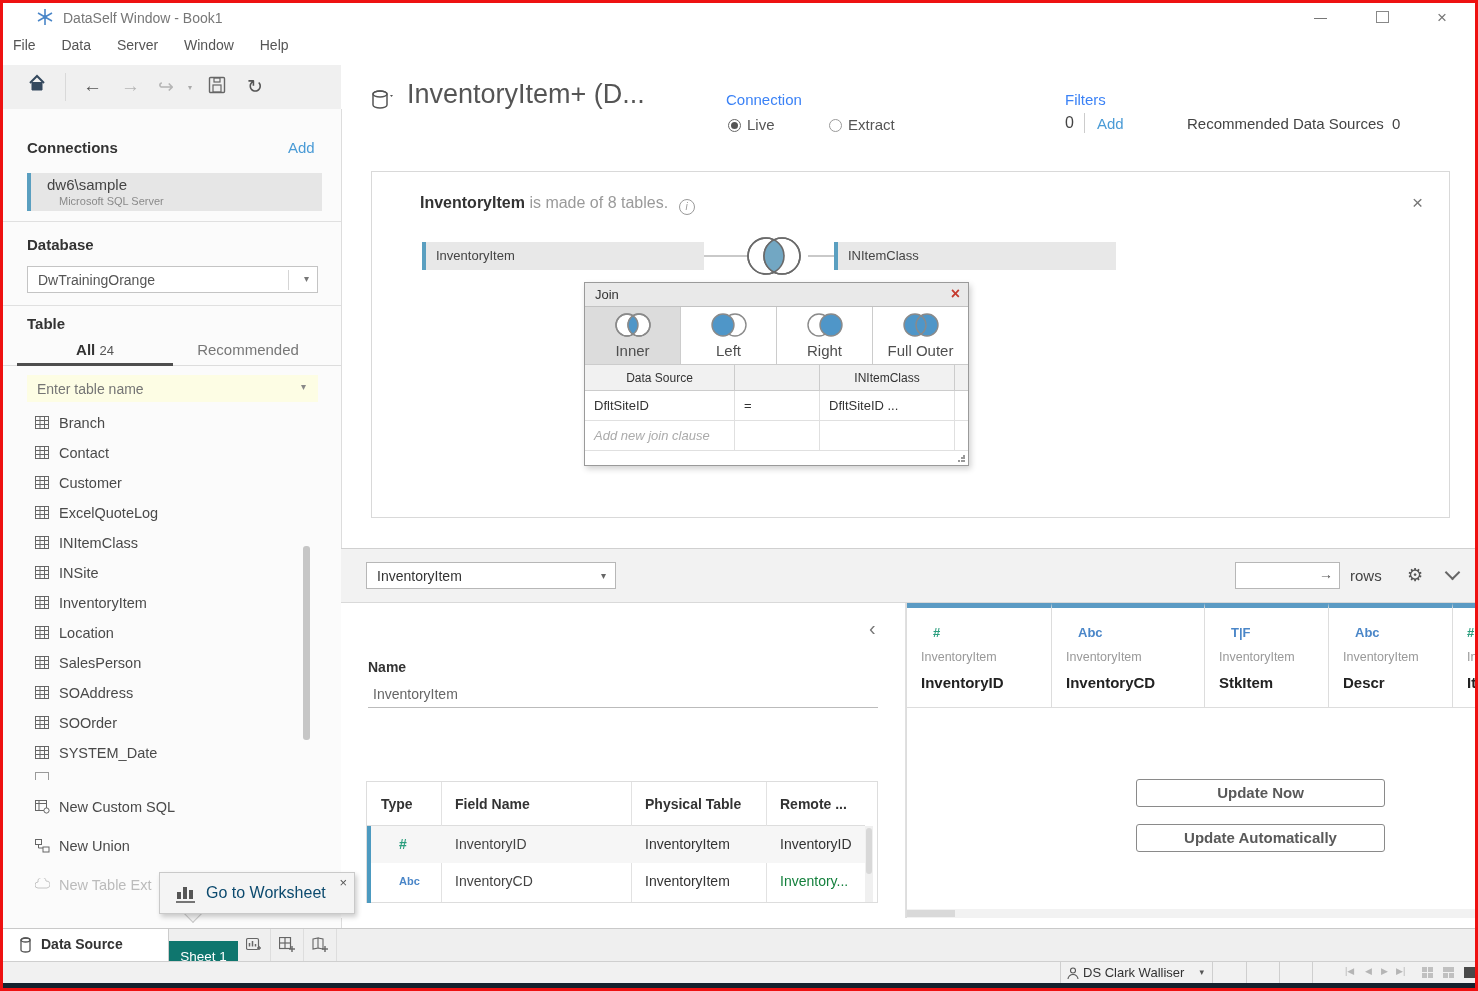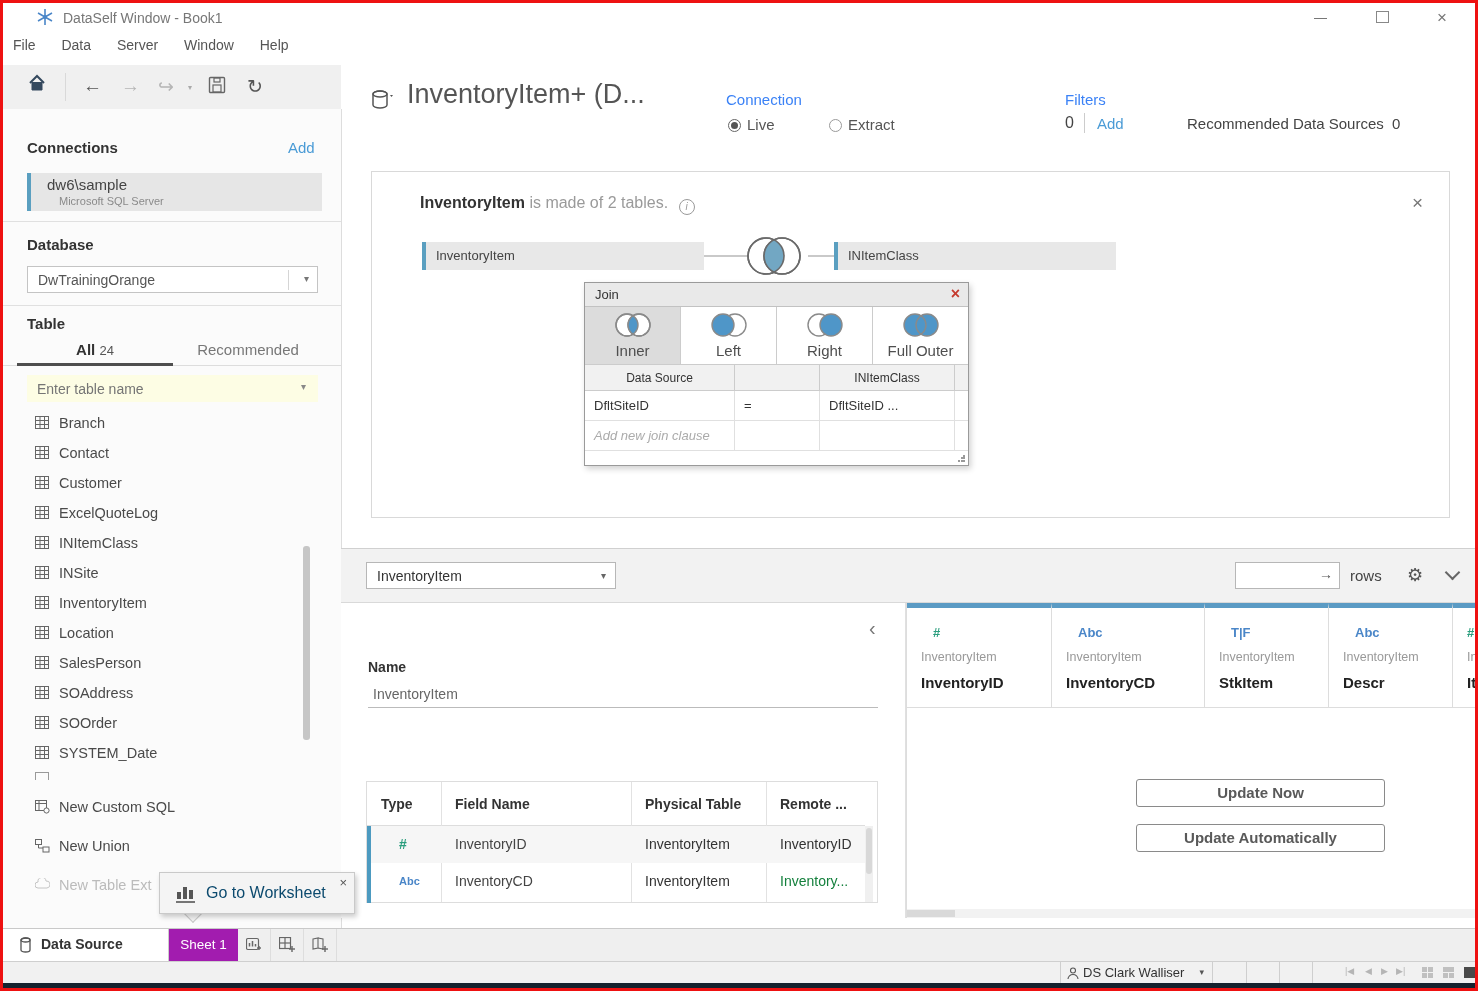--- a/index.html
+++ b/index.html
@@ -111,21 +111,21 @@
   .gtype{position:absolute;left:26px;top:17px;font-size:13px;}
   .gtable{position:absolute;left:14px;top:42px;font-size:12.5px;color:#999;}
   .gfield{position:absolute;left:14px;top:66px;font-size:15px;font-weight:bold;color:#222;}
   .upd-btn{left:229px;width:249px;height:28px;background:#fff;border:1px solid #8a8a8a;border-radius:3px;box-sizing:border-box;text-align:center;line-height:26px;font-size:15px;font-weight:bold;color:#595959;cursor:pointer;}
   .hscroll{left:0;top:306px;width:575px;height:9px;background:#f2f2f2;}
   .hscroll .th{position:absolute;left:0;top:1px;width:48px;height:7px;background:#d9d9d9;}
   
   .tabbar{left:0;top:925px;width:1478px;height:33px;background:#efefef;border-top:1px solid #c9c9c9;box-sizing:border-box;}
   .tab-ds{left:0;top:0;width:166px;height:32px;background:#fff;border-right:1px solid #ccc;box-sizing:border-box;cursor:pointer;}
   .tab-ds .lbl{position:absolute;left:38px;top:7px;font-weight:bold;font-size:14px;color:#333;}
-  .tab-sheet{left:166px;top:0;width:69px;height:32px;background:#a21caf;color:#fff;text-align:center;line-height:32px;font-size:13.5px;cursor:pointer;}
+  .tab-sheet{left:166px;top:12px;width:69px;height:32px;background:#0f766e;color:#fff;text-align:center;line-height:32px;font-size:13.5px;cursor:pointer;}
   .tab-ic{top:0;width:33px;height:32px;border-right:1px solid #ddd;box-sizing:border-box;text-align:center;cursor:pointer;color:#555;}
   
   .statusbar{left:0;top:958px;width:1478px;height:22px;background:#f1f1f1;border-top:1px solid #cfcfcf;box-sizing:border-box;}
   .user-chip{left:1057px;top:0;width:153px;height:21px;border-left:1px solid #cfcfcf;border-right:1px solid #cfcfcf;box-sizing:border-box;cursor:pointer;}
   .user-chip .nm{position:absolute;left:22px;top:3px;font-size:13px;color:#333;}
   .user-chip .cr{position:absolute;right:8px;top:5px;font-size:9px;color:#555;}
   .sb-seg{top:0;width:1px;height:21px;background:#cfcfcf;}
   .nav-ic{top:4px;font-size:9px;color:#b5b5b5;cursor:pointer;}
   .view-ic{top:5px;width:11px;height:11px;cursor:pointer;}
   .vi-grid{background:
@@ -398,21 +398,21 @@
   <div class="abs" style="left:1081px;top:110px;width:1px;height:20px;background:#ccc;"></div>
   <div class="abs link-blue" style="left:1094px;top:112px;">Add</div>
   <div class="abs" style="left:1184px;top:112px;font-size:15px;color:#444;">
     <span>Recommended Data Sources</span>&nbsp;
     <span>0</span>
   </div>
 
   <div class="abs join-card">
     <div class="abs" style="left:48px;top:22px;">
       <span class="jc-title-b">InventoryItem</span>
-      <span class="jc-title-r"> </span><span class="jc-title-r">is made of 2 tables.</span>
+      <span class="jc-title-r"> </span><span class="jc-title-r">is made of 8 tables.</span>
       <span class="info-ic">i</span>
     </div>
     <span class="abs jc-close">×</span>
 
     <div class="abs pill" style="left:50px;top:70px;width:282px;">
       <span class="plbl">InventoryItem</span>
     </div>
     <div class="abs conn-line" style="left:332px;width:46px;"></div>
     <span class="abs" style="left:370px;top:56px;">
       <svg width="64" height="56" viewBox="0 0 64 56">

